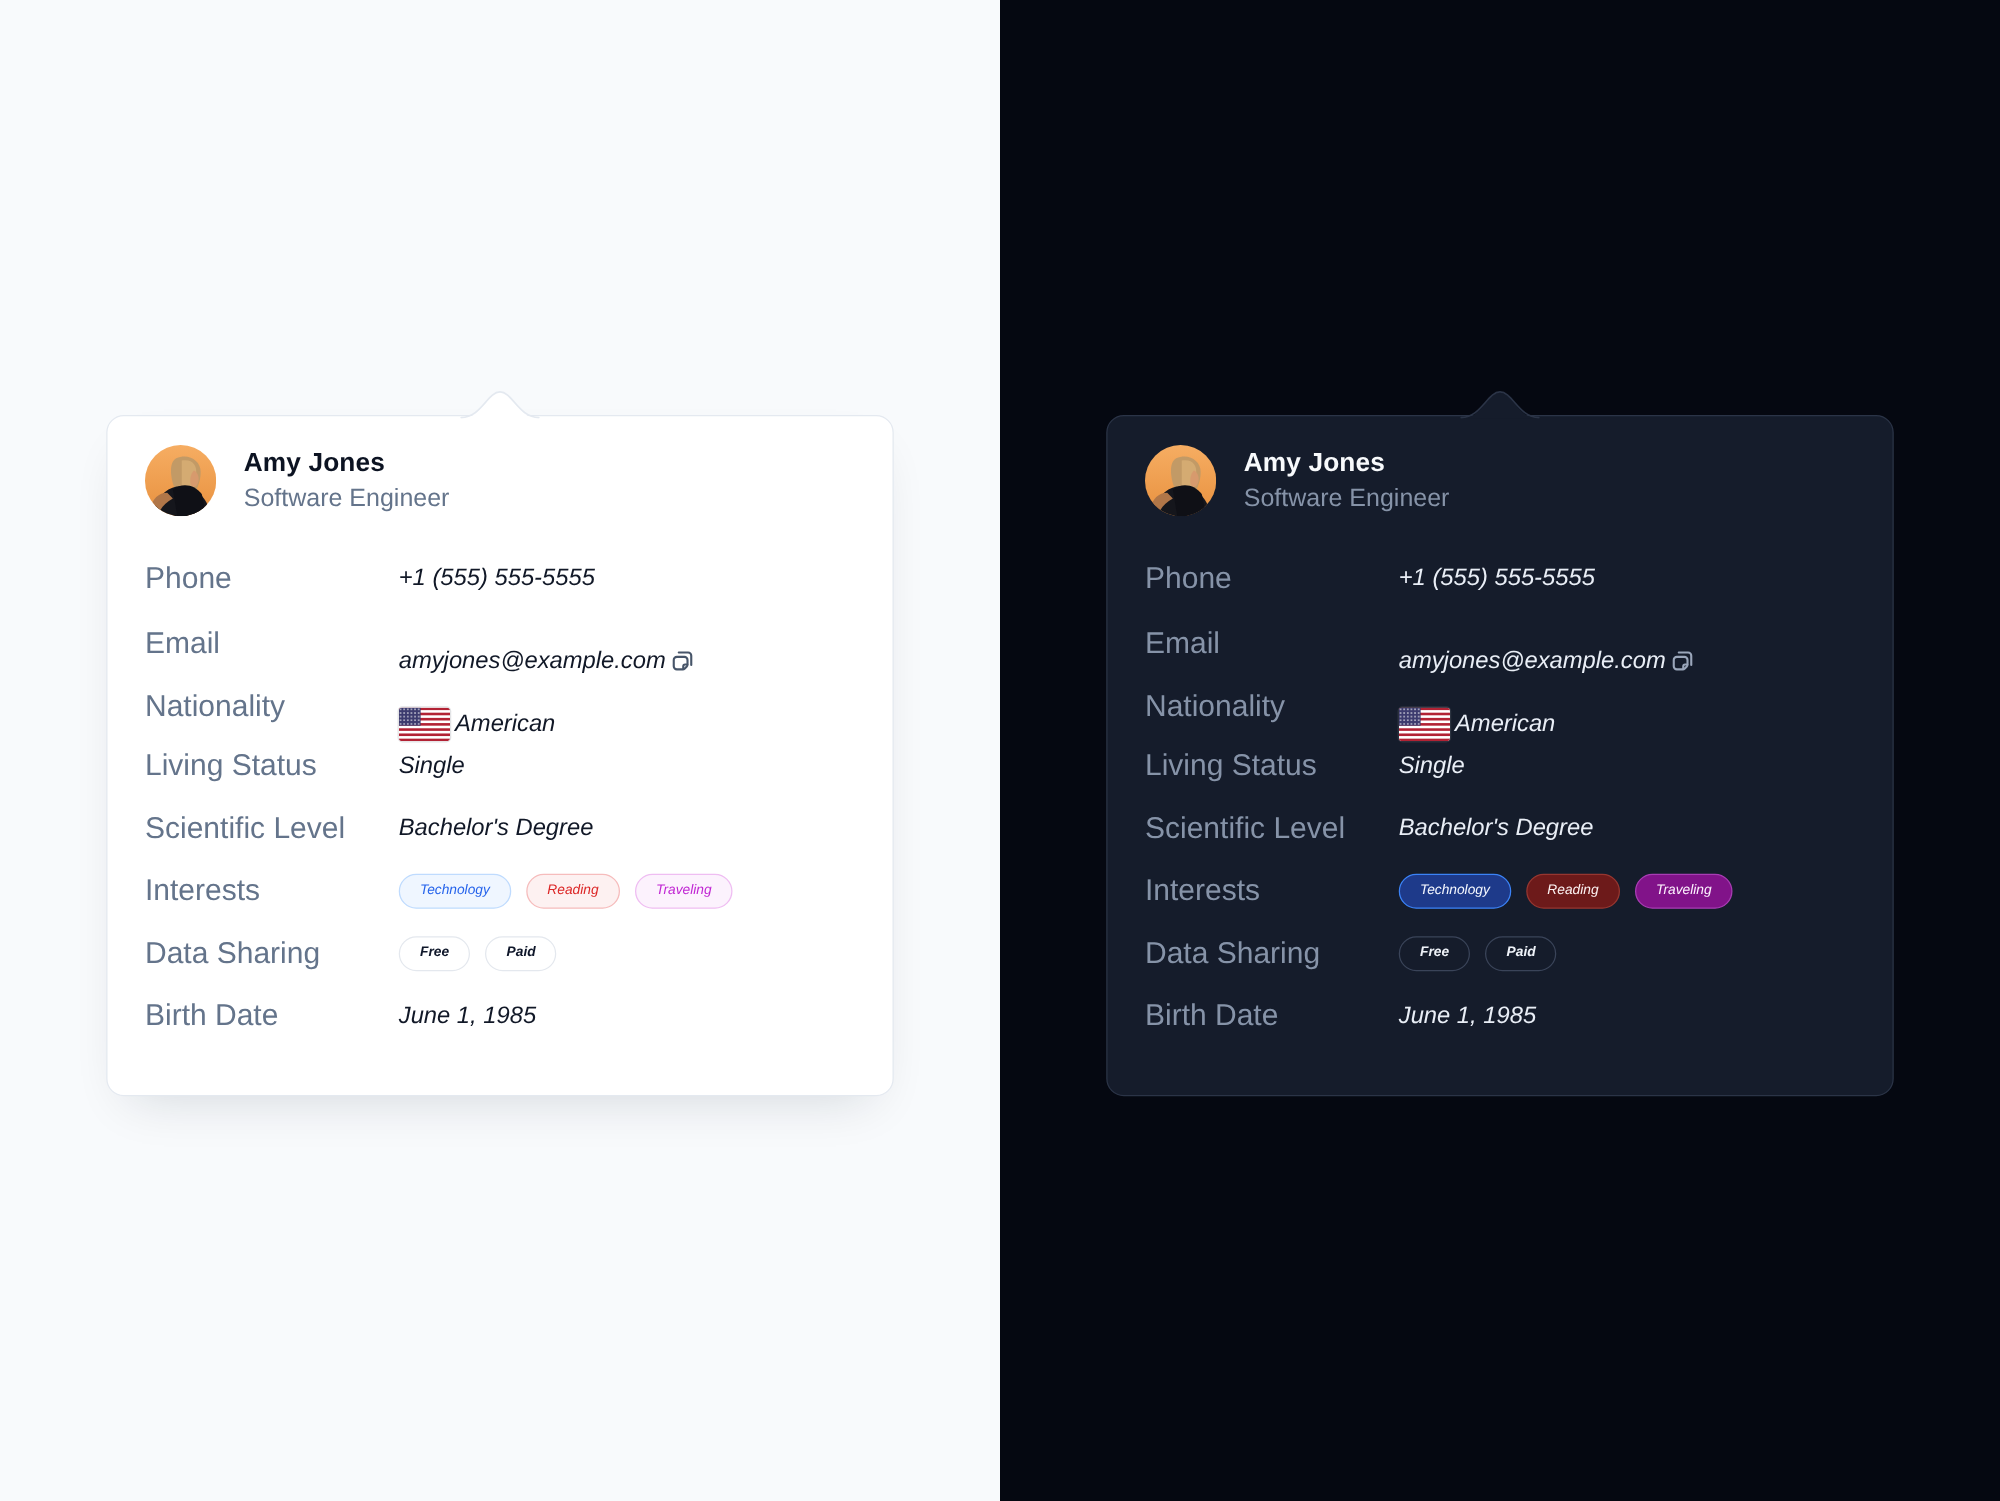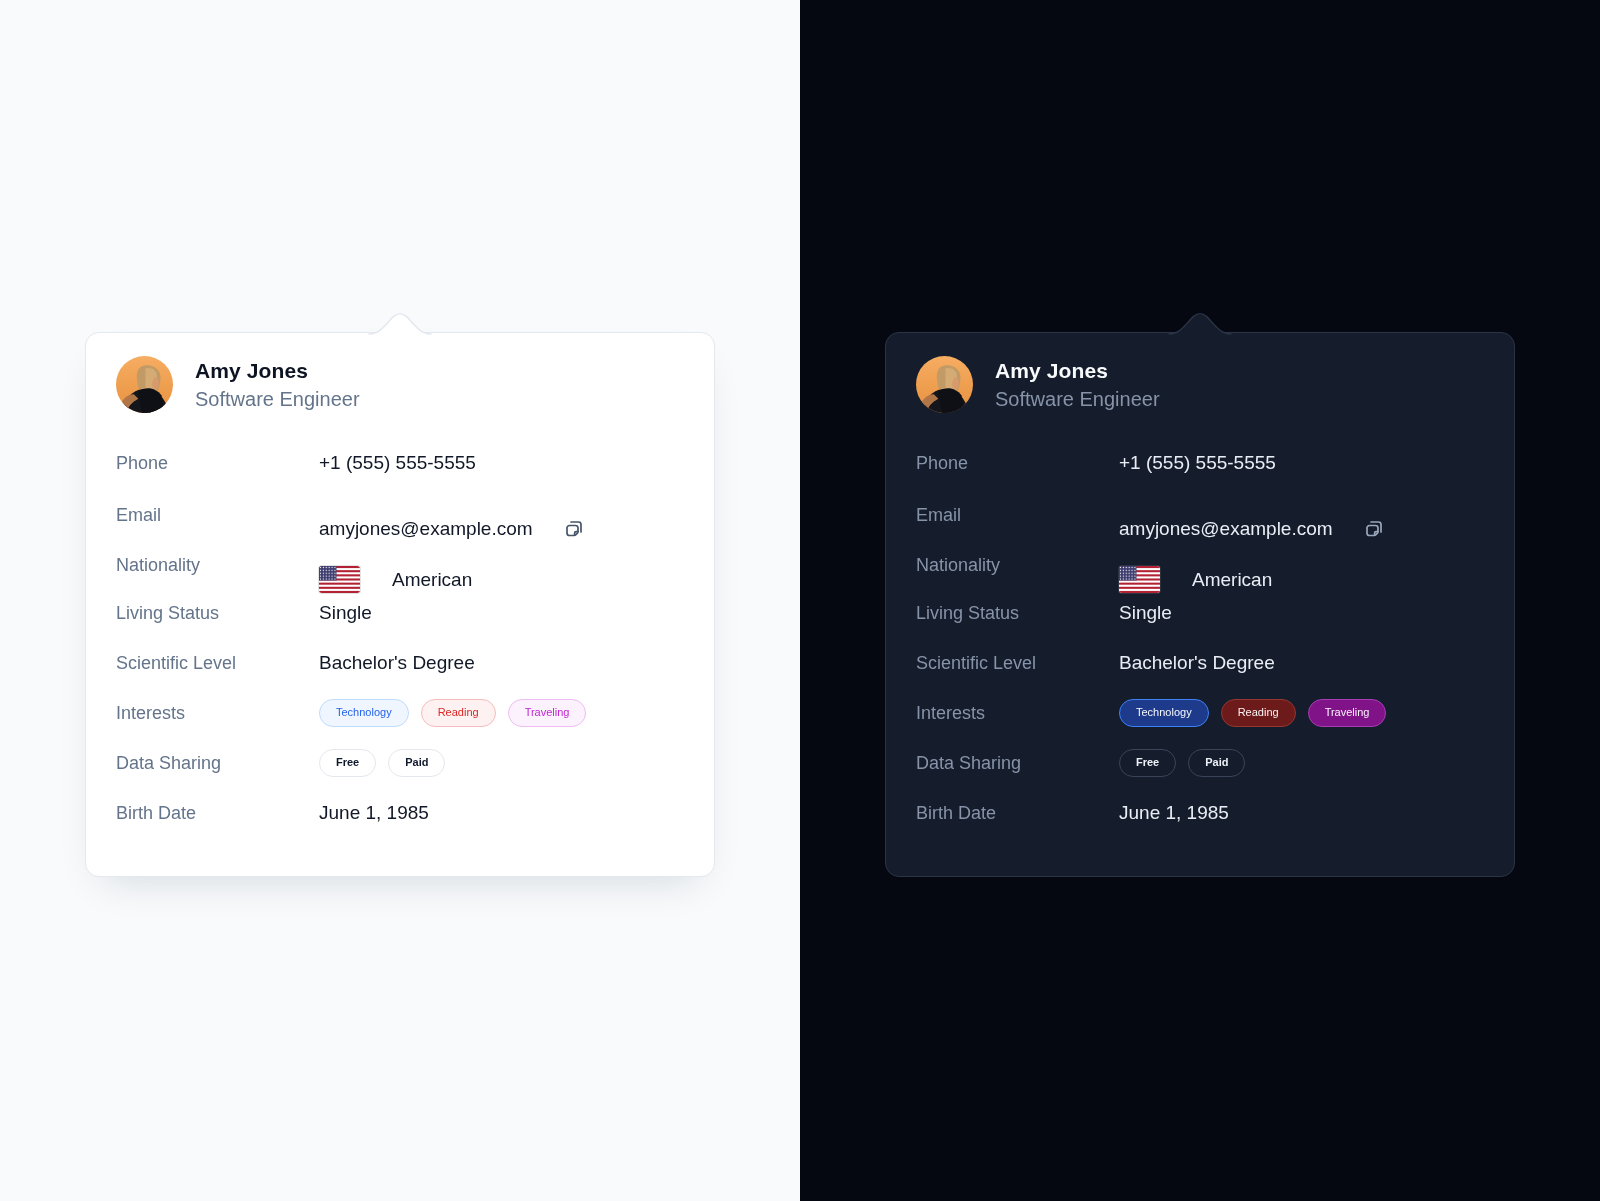--- a/index.html
+++ b/index.html
@@ -66,23 +66,23 @@
   .person-title { font-size: 20px; color: var(--muted); margin-top: 5px; }
 
   
   .rows { margin-top: 25px; }
   .row {
     display: grid;
     grid-template-columns: 203px 1fr;
     align-items: center;
     height: 50px;
   }
-  .label { font-size: 18px; color: var(--muted); }
-  .value { font-size: 19px; color: var(--value); }
-  .value-flex { display: flex; align-items: center; gap: 28px; margin-top: 28px; }
+  .label { font-size: 24px; color: var(--muted); }
+  .value { font-size: 19px; color: var(--value); font-style: italic; }
+  .value-flex { display: flex; align-items: center; gap: 0; margin-top: 28px; }
 
   .copy-btn {
     background: none; border: none; cursor: pointer;
     width: 26px; height: 26px; padding: 0;
     color: var(--icon);
     display: inline-flex; align-items: center; justify-content: center;
   }
   .copy-btn svg { width: 24px; height: 24px; }
 
   .flag {

